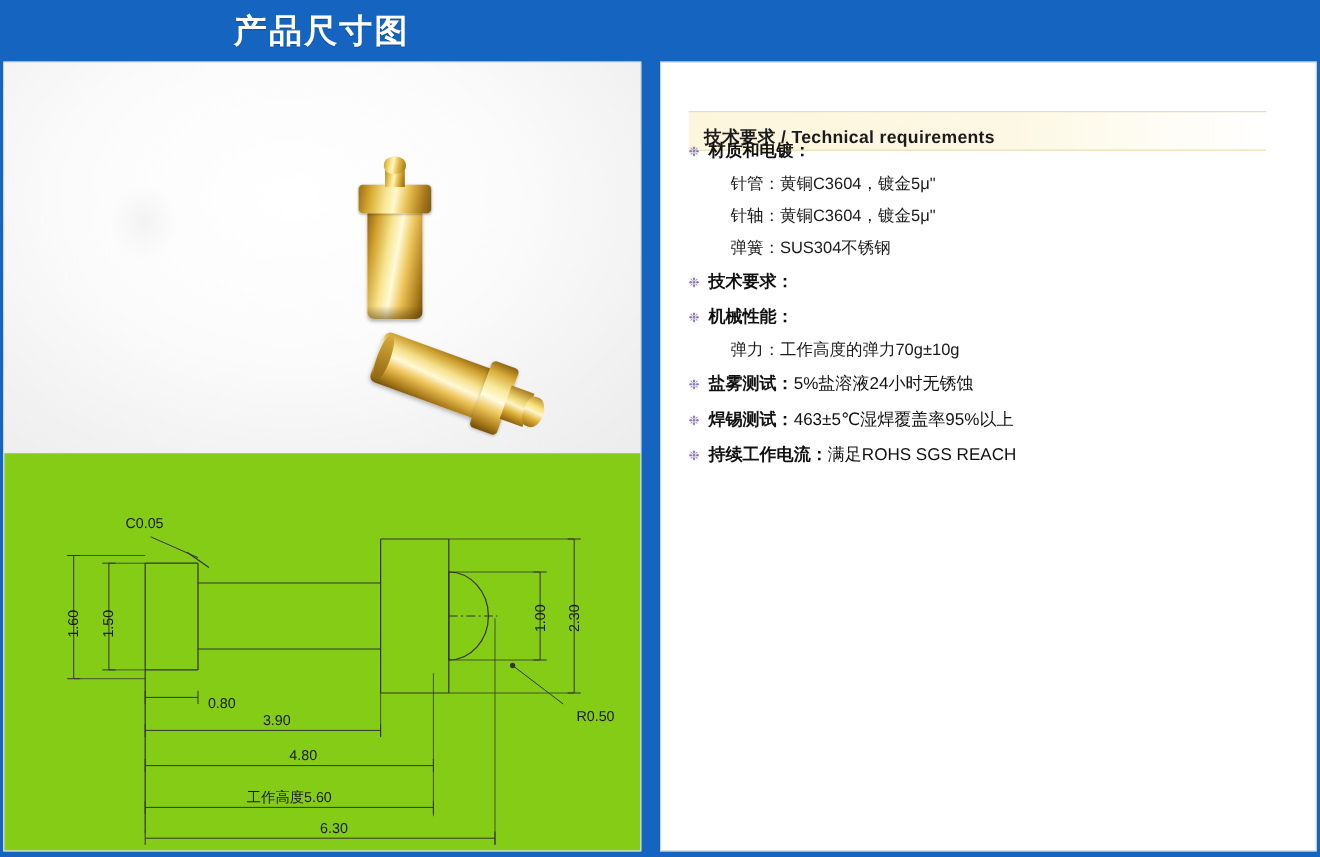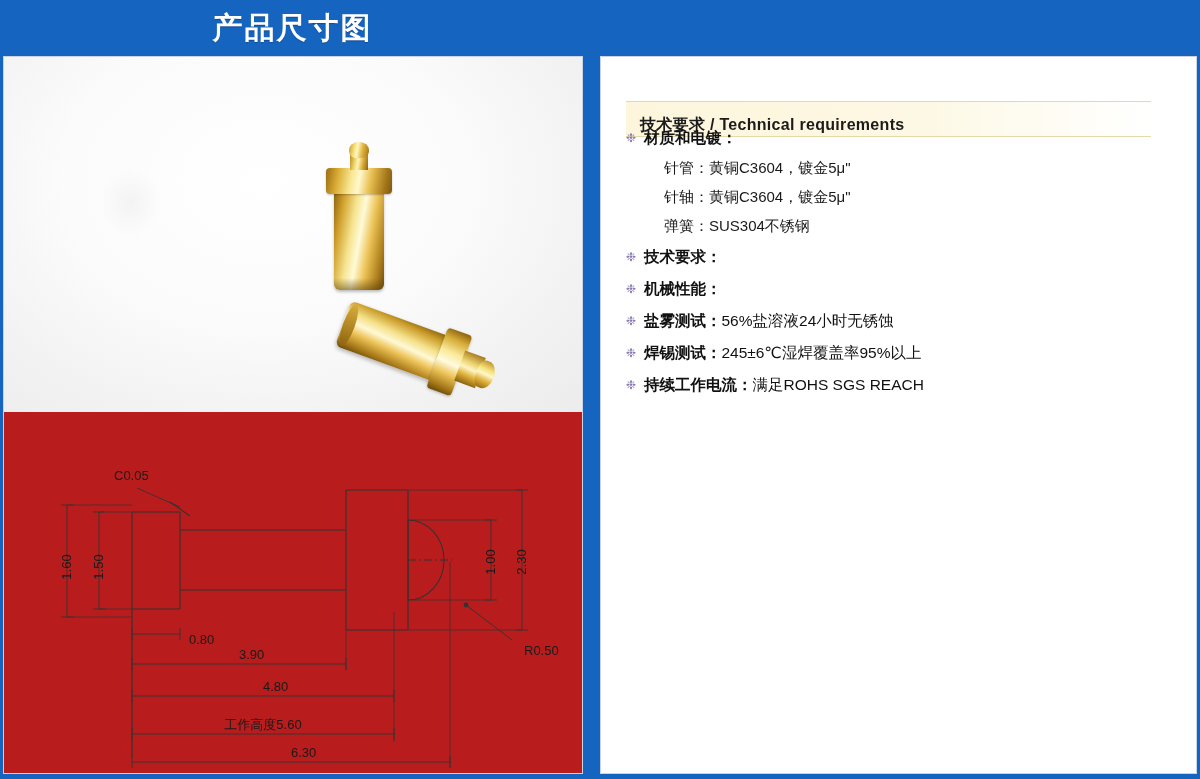--- a/index.html
+++ b/index.html
@@ -85,21 +85,21 @@
   .pin-h .hneck{
     position:absolute;left:124px;top:24px;width:22px;height:32px;
     background:linear-gradient(185deg,#a5761a 0%,#ecd471 32%,#fff5c4 50%,#dcae35 72%,#845c0d 100%);
   }
   .pin-h .htip{
     position:absolute;left:142px;top:26px;width:18px;height:28px;border-radius:40% 55% 55% 40%;
     background:linear-gradient(185deg,#bb8d26 0%,#f5e07a 30%,#fff7ca 48%,#e2b53f 70%,#96690f 100%);
   }
 
   
-  .drawing{position:absolute;left:0;top:355px;width:578px;height:361px;background:#b91c1c;}
+  .drawing{position:absolute;left:0;top:355px;width:578px;height:361px;background:#84cc16;}
   .drawing svg{display:block;}
 
   
   .spec-title{
     position:absolute;left:25px;top:20px;width:525px;height:36px;
     background:linear-gradient(90deg,#fdf6dd 0%,#fdf8e4 55%,#ffffff 100%);
     border-top:1px solid #e6d9a8;border-bottom:1px solid #e6d9a8;
     display:flex;align-items:flex-end;
     padding-left:14px;box-sizing:border-box;
     font-weight:bold;font-size:16px;color:#1b1b1b;letter-spacing:.3px;margin-top:24px;
@@ -276,35 +276,36 @@
           <span class="bullet">❉</span>
           <span>技术要求：</span>
         </div>
       </div>
 
       <div class="grp">
         <div class="grp-head">
           <span class="bullet">❉</span>
           <span>机械性能：</span>
         </div>
+        <div class="sub">弹力：工作高度的弹力70g±10g</div>
       </div>
 
       <div class="grp">
         <div class="grp-head">
           <span class="bullet">❉</span>
           <span>盐雾测试：</span>
-          <span class="inline-val">56%盐溶液24小时无锈蚀</span>
+          <span class="inline-val">5%盐溶液24小时无锈蚀</span>
         </div>
       </div>
 
       <div class="grp">
         <div class="grp-head">
           <span class="bullet">❉</span>
           <span>焊锡测试：</span>
-          <span class="inline-val">245±6℃湿焊覆盖率95%以上</span>
+          <span class="inline-val">463±5℃湿焊覆盖率95%以上</span>
         </div>
       </div>
 
       <div class="grp">
         <div class="grp-head">
           <span class="bullet">❉</span>
           <span>持续工作电流：</span>
           <span class="inline-val">满足ROHS SGS REACH</span>
         </div>
       </div>

